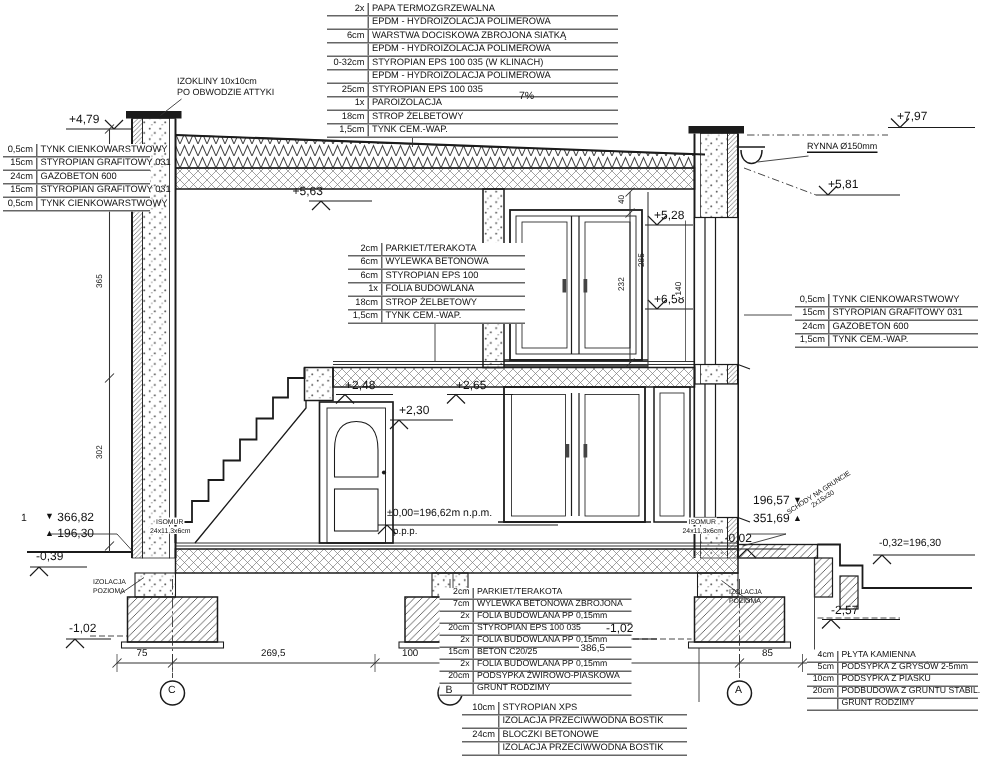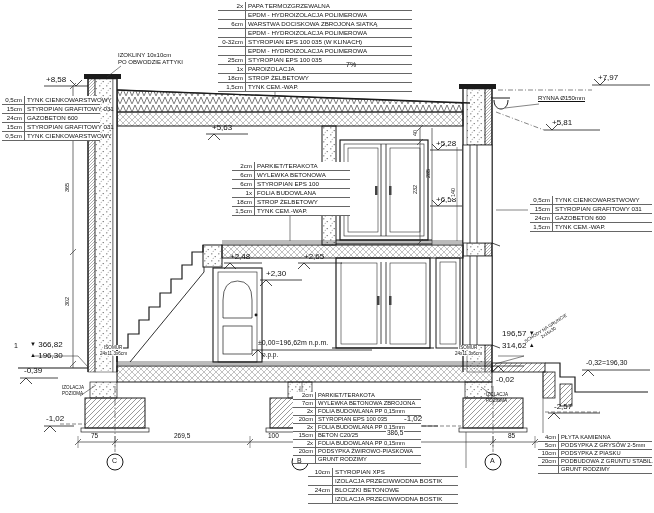--- a/index.html
+++ b/index.html
@@ -413,40 +413,40 @@
       <div class="trow">
         <span class="sz" style="width:18px">20cm</span>
         <span class="ds">PODBUDOWA Z GRUNTU STABIL. CEM.</span>
       </div>
       <div class="trow">
         <span class="sz" style="width:18px"></span>
         <span class="ds">GRUNT RODZIMY</span>
       </div>
     </div>
 
-<div class="lab" style="left:46px;top:75px;">+8,58</div>
-<div class="lab" style="left:212px;top:123px;">+5,63</div>
+<div class="lab" style="left:46px;top:75px;">+4,79</div>
+<div class="lab" style="left:195px;top:123px;">+5,63</div>
 <div class="lab" style="left:598px;top:73px;">+7,97</div>
 <div class="lab" style="left:552px;top:118px;">+5,81</div>
 <div class="lab" style="left:436px;top:139px;">+5,28</div>
 <div class="lab" style="left:436px;top:195px;">+6,58</div>
 <div class="lab" style="left:230px;top:252px;">+2,48</div>
 <div class="lab" style="left:304px;top:252px;">+2,65</div>
 <div class="lab" style="left:266px;top:269px;">+2,30</div>
 <div class="lab f7" style="left:258px;top:339px;">±0,00=196,62m n.p.m.</div>
 <div class="lab f65" style="left:262px;top:351px;">p.p.p.</div>
 
 <div class="lab" style="left:30px;top:340px;"><span class="tri">▼</span> <span>366,82</span></div>
 <div class="lab" style="left:30px;top:351px;"><span class="tri">▲</span> <span>196,30</span></div>
 <div class="lab" style="left:24px;top:366px;">-0,39</div>
 <div class="lab" style="left:46px;top:414px;">-1,02</div>
 
 <div class="lab" style="left:502px;top:329px;"><span>196,57</span> <span class="tri">▼</span></div>
-<div class="lab" style="left:502px;top:341px;"><span>314,62</span> <span class="tri">▲</span></div>
-<div class="lab" style="left:496px;top:354px;margin-top:21px;">-0,02</div>
+<div class="lab" style="left:502px;top:341px;"><span>351,69</span> <span class="tri">▲</span></div>
+<div class="lab" style="left:483px;top:354px;">-0,02</div>
 <div class="lab f7" style="left:586px;top:359px;">-0,32=196,30</div>
 <div class="lab" style="left:554px;top:402px;">-2,57</div>
 <div class="lab" style="left:404px;top:414px;">-1,02</div>
 
 <div class="lab f6" style="left:118px;top:52px;">IZOKLINY 10x10cm</div>
 <div class="lab f6" style="left:118px;top:59px;">PO OBWODZIE ATTYKI</div>
 <div class="lab f7" style="left:346px;top:61px;">7%</div>
 <div class="lab f6 u" style="left:538px;top:95px;">RYNNA Ø150mm</div>
 
 <div class="lab f45 bgw" style="left:103px;top:345px;">ISOMUR</div>

